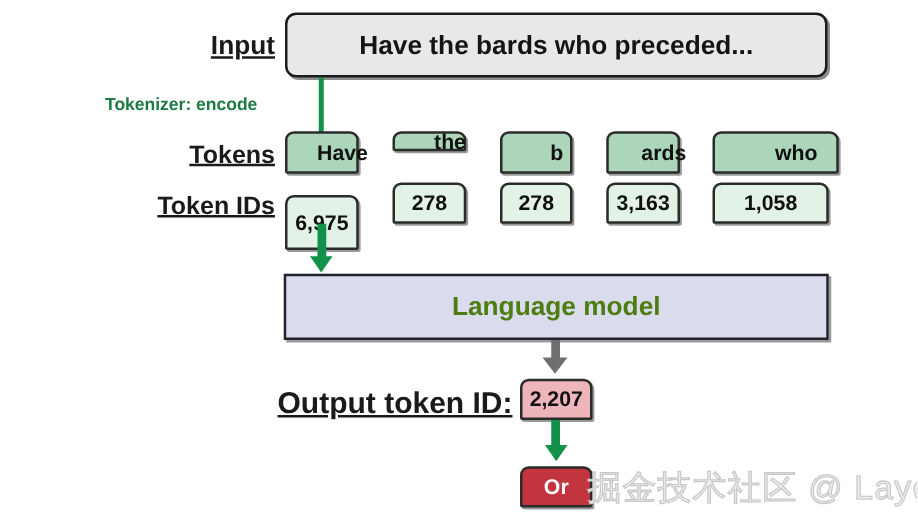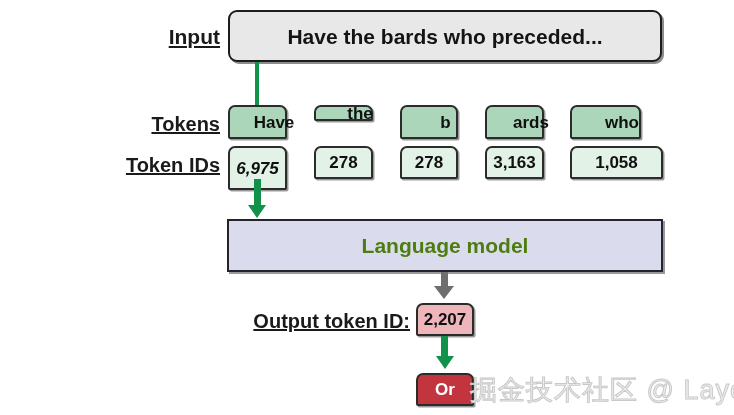--- a/index.html
+++ b/index.html
@@ -153,46 +153,47 @@
 <body>
 
 <div id="canvas">
 
   <div class="label label-right" style="left:100px; top:26px; width:120px; font-size:21px;">Input</div>
 
   <div class="box input-box" style="left:228px; top:10px; width:434px; height:52px;">Have the bards who preceded...</div>
 
   <div class="vline" style="left:255px; top:62px; width:4px; height:48px;"></div>
 
+  <div class="green-label" style="left:84px; top:76px;">Tokenizer: encode</div>
 
   <div class="label label-right" style="left:108px; top:114px; width:112px; font-size:20px;">Tokens</div>
 
   <div class="box token-box" style="left:228px; top:105px; width:59px; height:34px;">Have</div>
   <div class="box token-box" style="left:314px; top:105px; width:59px; height:16px;">the</div>
   <div class="box token-box" style="left:400px; top:105px; width:58px; height:34px;">b</div>
   <div class="box token-box" style="left:485px; top:105px; width:59px; height:34px;">ards</div>
-  <div class="box token-box" style="left:570px; top:105px; width:71px; height:34px;">who</div>
+  <div class="box token-box" style="left:570px; top:105px; width:101px; height:34px;">who</div>
 
   <div class="label label-right" style="left:90px; top:155px; width:130px; font-size:20px;">Token IDs</div>
 
-  <div class="box tokenid-box" style="left:228px; top:146px; width:59px; height:44px;font-style:italic;">6,975</div>
+  <div class="box tokenid-box" style="left:228px; top:156px; width:59px; height:44px;">6,975</div>
   <div class="box tokenid-box" style="left:314px; top:146px; width:59px; height:33px;">278</div>
   <div class="box tokenid-box" style="left:400px; top:146px; width:58px; height:33px;">278</div>
   <div class="box tokenid-box" style="left:485px; top:146px; width:59px; height:33px;">3,163</div>
   <div class="box tokenid-box" style="left:570px; top:146px; width:93px; height:33px;">1,058</div>
 
   <div class="vline" style="left:254px; top:179px; width:7px; height:28px;"></div>
   <div class="arrowhead-green" style="left:248px; top:205px;"></div>
 
   <div class="box lm-box" style="left:227px; top:219px; width:436px; height:53px;">Language model</div>
 
   <div class="vline-gray" style="left:441px; top:272px; width:7px; height:16px;"></div>
   <div class="arrowhead-gray" style="left:434px; top:286px;"></div>
 
-  <div class="label label-right" style="left:220px; top:311px; width:190px; font-size:20px;">Output token ID:</div>
+  <div class="label label-right" style="left:220px; top:311px; width:190px; font-size:24px;">Output token ID:</div>
 
   <div class="box outid-box" style="left:416px; top:303px; width:58px; height:33px;">2,207</div>
 
   <div class="vline" style="left:441px; top:336px; width:7px; height:22px;"></div>
   <div class="arrowhead-green" style="left:436px; top:356px;"></div>
 
 
   <div class="box outtok-box" style="left:416px; top:373px; width:58px; height:33px;">Or</div>
 
   <div class="watermark" style="left:470px; top:377px;">掘金技术社区 @ Layer</div>

